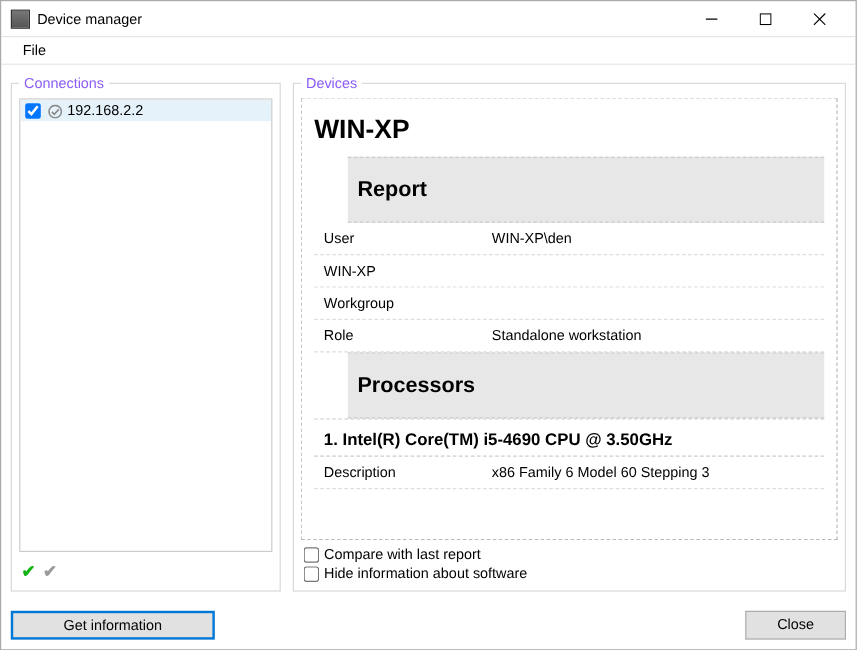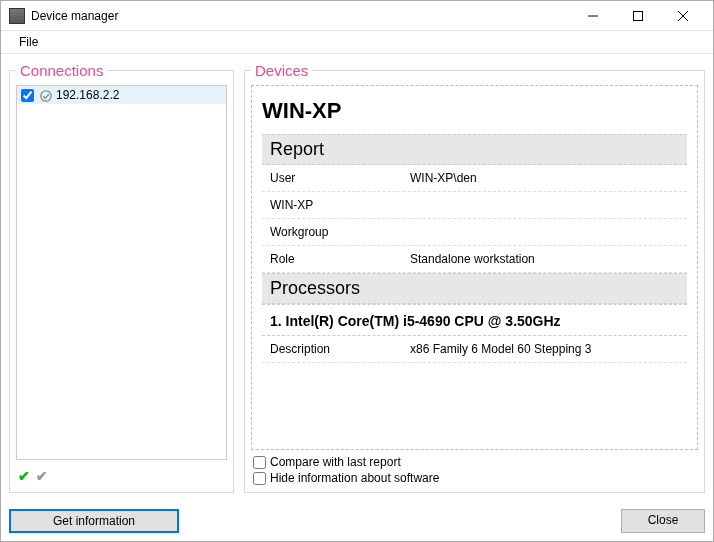--- a/index.html
+++ b/index.html
@@ -6,34 +6,34 @@
     body { width: 714px; height: 542px; background: #fff; border: 1px solid #aaa; display: flex; flex-direction: column; overflow: hidden; }
     .titlebar { height: 30px; display: flex; align-items: center; padding: 0 8px; border-bottom: 1px solid #e5e5e5; }
     .titlebar .app-icon { width: 16px; height: 16px; background: linear-gradient(#777,#555); border: 1px solid #333; margin-right: 6px; display:inline-block; }
     .titlebar .title { flex: 1; }
     .winbtns { display: flex; }
     .winbtn { width: 45px; height: 28px; display: flex; align-items: center; justify-content: center; cursor: default; }
     .menubar { padding: 2px 12px; border-bottom: 1px solid #e5e5e5; }
     .menuitem { padding: 2px 6px; display: inline-block; }
     .content { flex: 1; display: flex; padding: 8px; gap: 10px; min-height: 0; }
     fieldset.panel { border: 1px solid #d9d9d9; padding: 6px; display: flex; flex-direction: column; min-height: 0; }
-    fieldset.panel > legend { font-size: 15px; padding: 0 4px; color: #ec4899; }
+    fieldset.panel > legend { font-size: 12px; padding: 0 4px; color: #8b5cf6; }
     .left-panel { width: 225px; }
     .right-panel { flex: 1; }
     .tree { flex: 1; border: 1px solid #ccc; background: #fff; overflow: auto; margin-bottom: 6px; }
     .tree-row { display: flex; align-items: flex-end; padding: 2px 4px; background: #e6f2fa; gap: 4px; }
     .tree-row input[type=checkbox] { margin-right: 2px; }
     .status-ok { width: 12px; height: 12px; display: inline-block; }
     .left-footer-icons { padding: 2px; display: flex; gap: 6px; }
     .chk-green { color: #12b212; font-weight: bold; font-size: 14px; }
     .chk-grey { color: #9a9a9a; font-weight: bold; font-size: 14px; }
     .report-wrap { flex:1; display:flex; min-height:0; }
     .report { flex: 1; border: 1px dashed #bbb; background: #fff; overflow-y: scroll; padding: 6px 10px 6px 10px; }
     .report h1 { font-family: Verdana, sans-serif; font-size: 22px; font-weight: bold; padding: 6px 0 10px; }
-    .section-title { background: #e7e7e7; font-family: Verdana, sans-serif; font-size: 18px; font-weight: normal; padding: 4px 8px; border-top: 1px dashed #ccc; border-bottom: 1px dashed #ccc; }
+    .section-title { background: #e7e7e7; font-family: Verdana, sans-serif; font-size: 18px; font-weight: bold; padding: 16px 8px; border-top: 1px dashed #ccc; border-bottom: 1px dashed #ccc; margin-left: 28px; }
     .section-sub { font-family: Verdana, sans-serif; font-size: 14px; font-weight: bold; padding: 8px 8px 6px; border-top: 1px dashed #ccc; border-bottom: 1px dashed #ccc; }
     .kv { display: flex; padding: 6px 8px; border-bottom: 1px dashed #ddd; }
     .kv .k { width: 140px; color: #000; }
     .kv .v { flex:1; color: #000; }
     .right-opts { padding: 4px 2px 0; }
     .right-opts label { display: flex; align-items: center; gap: 4px; padding: 1px 0; }
     .bottombar { display: flex; padding: 8px; gap: 25px; }
     .btn { border: 1px solid #adadad; background: #e1e1e1; padding: 3px 18px; min-width: 84px; text-align: center; cursor: default; }
     .btn.primary { border: 2px solid #0078d7; background: #e1e1e1; min-width: 170px; }
     .spacer { flex: 1; }

